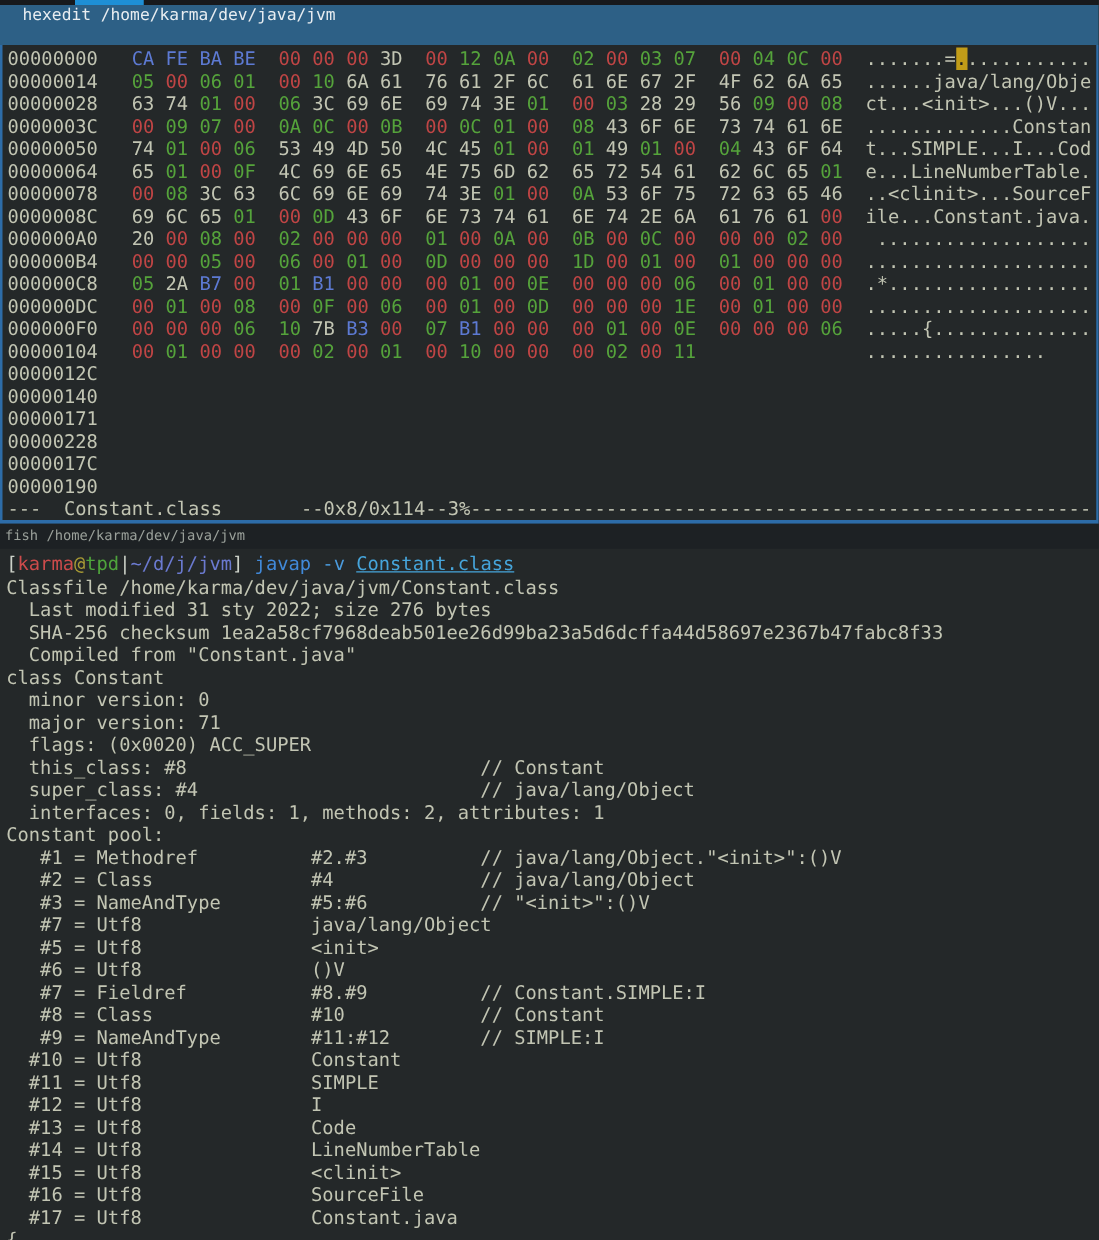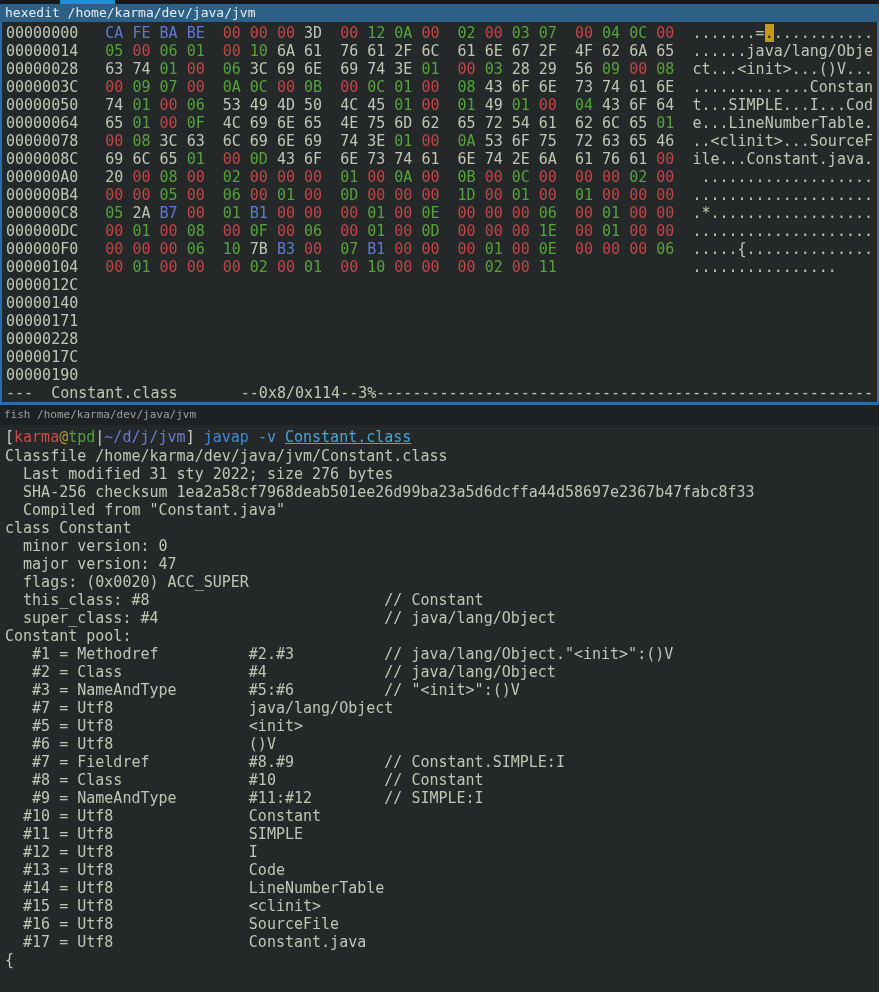--- a/index.html
+++ b/index.html
@@ -9,22 +9,22 @@
     --tab-indicator-blue:#1e8fd5; --shell-titlebar-bg:#1d2124; --shell-title-fg:#9aa09a;
   }
   html,body{margin:0;padding:0;}
   body{
     width:879px;height:992px;overflow:hidden;background:var(--background);
     font-family:"DejaVu Sans Mono",monospace;
   }
   .tabstrip{height:4px;background:#17191c;position:relative;}
   .tabseg{position:absolute;left:60px;top:0;width:55px;height:4px;background:var(--tab-indicator-blue);}
   .titlebar{
-    height:18px;line-height:18px;background:var(--titlebar-blue);color:#e8edf1;
-    font-size:13px;padding-left:5px;white-space:pre;
+    height:32px;line-height:18px;background:var(--titlebar-blue);color:#e8edf1;
+    font-size:13px;padding-left:18px;white-space:pre;
   }
   .hexbody{
     border-left:2px solid var(--pane-border-blue);
     border-right:2px solid var(--pane-border-blue);
     padding:2px 0 0 4px;
   }
   .hexrow,.hexstatus{height:18px;line-height:18px;font-size:15px;white-space:pre;color:var(--foreground);}
   .b-red{color:var(--byte-zero-red);}
   .b-green{color:var(--byte-control-green);}
   .b-blue{color:var(--byte-high-blue);}
@@ -88,24 +88,25 @@
 
 <div class="shellarea">
   <div class="promptline"><span class="p-br">[</span><span class="p-user">karma</span><span class="p-at">@</span><span class="p-host">tpd</span><span class="p-br">|</span><span class="p-cwd">~/d/j/jvm</span><span class="p-br">]</span><span> </span><span class="p-cmd">javap</span><span> </span><span class="p-flag">-v</span><span> </span><span class="p-arg">Constant.class</span></div>
   <div>
       <div class="out">Classfile /home/karma/dev/java/jvm/Constant.class</div>
       <div class="out">  Last modified 31 sty 2022; size 276 bytes</div>
       <div class="out">  SHA-256 checksum 1ea2a58cf7968deab501ee26d99ba23a5d6dcffa44d58697e2367b47fabc8f33</div>
       <div class="out">  Compiled from "Constant.java"</div>
       <div class="out">class Constant</div>
       <div class="out">  minor version: 0</div>
-      <div class="out">  major version: 47</div>
+      <div class="out">  major version: 71</div>
       <div class="out">  flags: (0x0020) ACC_SUPER</div>
       <div class="out">  this_class: #8                          // Constant</div>
       <div class="out">  super_class: #4                         // java/lang/Object</div>
+      <div class="out">  interfaces: 0, fields: 1, methods: 2, attributes: 1</div>
       <div class="out">Constant pool:</div>
       <div class="out">   #1 = Methodref          #2.#3          // java/lang/Object."&lt;init&gt;":()V</div>
       <div class="out">   #2 = Class              #4             // java/lang/Object</div>
       <div class="out">   #3 = NameAndType        #5:#6          // "&lt;init&gt;":()V</div>
       <div class="out">   #7 = Utf8               java/lang/Object</div>
       <div class="out">   #5 = Utf8               &lt;init&gt;</div>
       <div class="out">   #6 = Utf8               ()V</div>
       <div class="out">   #7 = Fieldref           #8.#9          // Constant.SIMPLE:I</div>
       <div class="out">   #8 = Class              #10            // Constant</div>
       <div class="out">   #9 = NameAndType        #11:#12        // SIMPLE:I</div>

